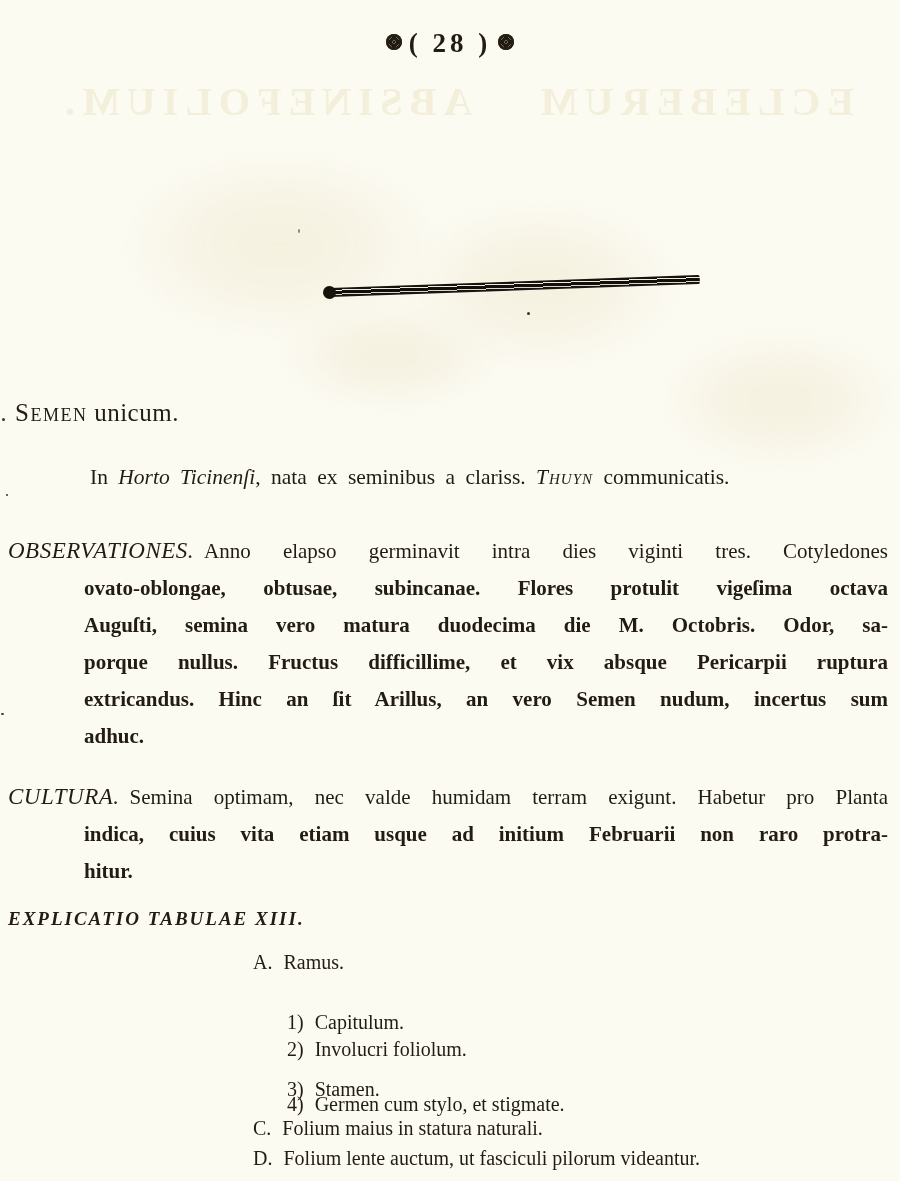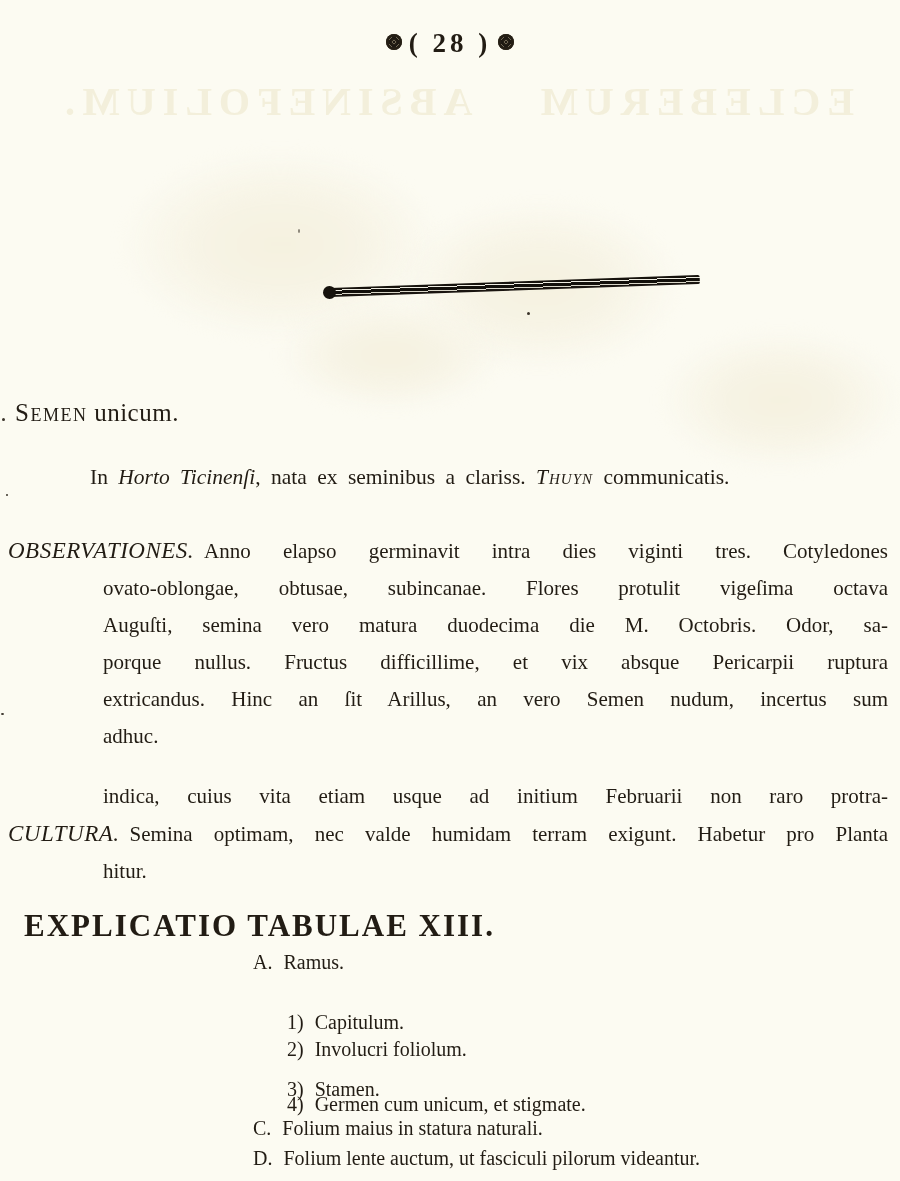--- a/index.html
+++ b/index.html
@@ -78,27 +78,27 @@
     position:absolute;left:8px;right:12px;
     font-size:21px;line-height:37px;
   }
   .obs-block{top:532px;}
   .cult-block{top:778px;}
   .para-head{
     font-style:italic;font-size:23px;letter-spacing:0.5px;
     margin-right:10px;
   }
   .jl{text-align:justify;text-align-last:justify;}
-  .cont{margin-left:95px;}
+  .cont{margin-left:76px;font-weight:bold;}
 
   
   .explicatio-heading{
     position:absolute;left:8px;top:908px;
-    font-weight:bold;
-    font-size:31px;letter-spacing:2px;margin-left:16px;
+    font-style:italic;font-weight:bold;
+    font-size:19px;letter-spacing:2px;
   }
   .exp-item{position:absolute;font-size:20px;white-space:nowrap;}
   .exp-label{margin-right:11px;}
   .lvl1{left:253px;}
   .lvl2{left:287px;}
   .exp-a{top:951px;}
   .exp-b{top:983px;}
   .exp-1{top:1011px;}
   .exp-2{top:1038px;}
   .exp-3{top:1066px;margin-top:12px;}
@@ -147,43 +147,43 @@
       <span class="para-head">OBSERVATIONES.</span><span>Anno elapso germinavit intra dies viginti tres. Cotyledones</span>
     </div>
     <div class="jl cont">ovato-oblongae, obtusae, subincanae. Flores protulit vigeſima octava</div>
     <div class="jl cont">Auguſti, semina vero matura duodecima die M. Octobris. Odor, sa-</div>
     <div class="jl cont">porque nullus. Fructus difficillime, et vix absque Pericarpii ruptura</div>
     <div class="jl cont">extricandus. Hinc an ſit Arillus, an vero Semen nudum, incertus sum</div>
     <div class="cont">adhuc.</div>
   </div>
 
   <div class="para cult-block">
-    <div class="jl cont">indica, cuius vita etiam usque ad initium Februarii non raro protra-</div>
     <div class="jl">
       <span class="para-head">CULTURA.</span><span>Semina optimam, nec valde humidam terram exigunt. Habetur pro Planta</span>
     </div>
+    <div class="jl cont">indica, cuius vita etiam usque ad initium Februarii non raro protra-</div>
     <div class="cont">hitur.</div>
   </div>
 
   <div class="explicatio-heading">EXPLICATIO TABULAE XIII.</div>
 
   <div class="exp-item lvl1 exp-a">
     <span class="exp-label">A.</span><span class="exp-text">Ramus.</span>
   </div>
   <div class="exp-item lvl2 exp-1">
     <span class="exp-label">1)</span><span class="exp-text">Capitulum.</span>
   </div>
   <div class="exp-item lvl2 exp-2">
     <span class="exp-label">2)</span><span class="exp-text">Involucri foliolum.</span>
   </div>
   <div class="exp-item lvl2 exp-3">
     <span class="exp-label">3)</span><span class="exp-text">Stamen.</span>
   </div>
   <div class="exp-item lvl2 exp-4">
-    <span class="exp-label">4)</span><span class="exp-text">Germen cum unicum, et stigmate.</span>
+    <span class="exp-label">4)</span><span class="exp-text">Germen cum stylo, et stigmate.</span>
   </div>
   <div class="exp-item lvl1 exp-c">
     <span class="exp-label">C.</span><span class="exp-text">Folium maius in statura naturali.</span>
   </div>
   <div class="exp-item lvl1 exp-d">
     <span class="exp-label">D.</span><span class="exp-text">Folium lente auctum, ut fasciculi pilorum videantur.</span>
   </div>
 
   <i class="speck" style="left:2px;top:418px;width:3px;height:3px;"></i>
   <i class="speck" style="left:6px;top:494px;width:2px;height:2px;"></i>

